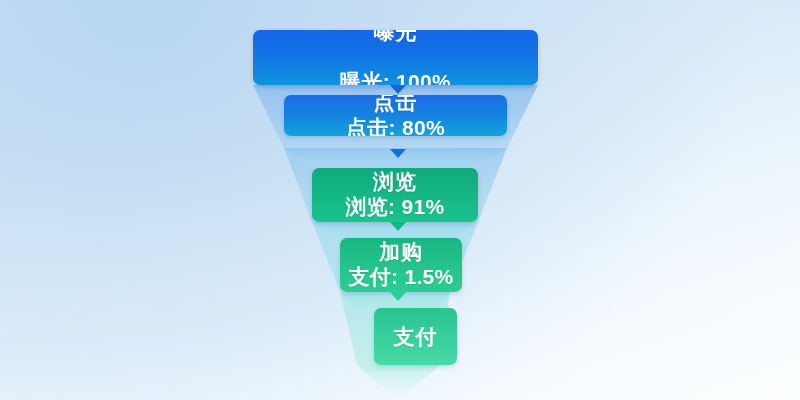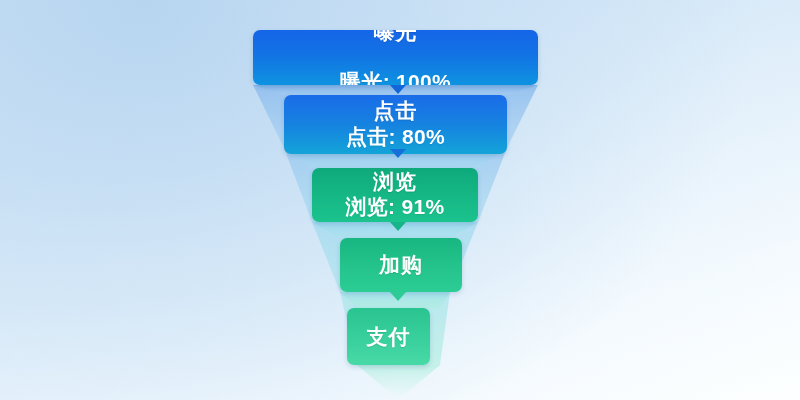--- a/index.html
+++ b/index.html
@@ -148,41 +148,42 @@
   </svg>
 
   <div class="stage" style="left:253px; top:30px; width:285px; height:55px;
               background:linear-gradient(180deg,#1565e8 0%,#1273e4 45%,#0e93e0 100%);gap:24px;">
     <div class="stage-title">曝光</div>
     <div class="stage-sub">曝光: 100%</div>
   </div>
 
   <div class="connector-arrow" style="left:390px; top:85px; border-top:9px solid #1366d8;"></div>
 
-  <div class="stage" style="left:284px; top:95px; width:223px; height:59px;
+  <div class="stage" style="left:284px; top:95px; width:223px; height:41px;
               background:linear-gradient(180deg,#1a6ce8 0%,#1682e0 50%,#13a4d8 100%);">
     <div class="stage-title">点击</div>
     <div class="stage-sub">点击: 80%</div>
   </div>
 
   <div class="connector-arrow" style="left:390px; top:149px; border-top:9px solid #1470d8;"></div>
 
   <div class="stage" style="left:312px; top:168px; width:166px; height:54px;
               background:linear-gradient(180deg,#0fa97c 0%,#15b784 50%,#1bc38d 100%);">
     <div class="stage-title">浏览</div>
     <div class="stage-sub">浏览: 91%</div>
   </div>
 
   <div class="connector-arrow" style="left:390px; top:222px; border-top:9px solid #17b489;"></div>
 
   <div class="stage" style="left:340px; top:238px; width:122px; height:54px;
               background:linear-gradient(180deg,#18b681 0%,#23c38b 50%,#2ccd94 100%);">
     <div class="stage-title">加购</div>
+    <div class="stage-sub">支付: 1.5%</div>
   </div>
 
   <div class="connector-arrow" style="left:390px; top:292px; border-top:9px solid #2ecb97;"></div>
 
-  <div class="stage single" style="left:347px; top:308px; width:83px; height:57px;
+  <div class="stage single" style="left:374px; top:308px; width:83px; height:57px;
               background:linear-gradient(180deg,#2ac491 0%,#37cf9c 50%,#48d9a6 100%);">
     <div class="stage-title">支付</div>
   </div>
 
 </div>
 
 </body></html>

